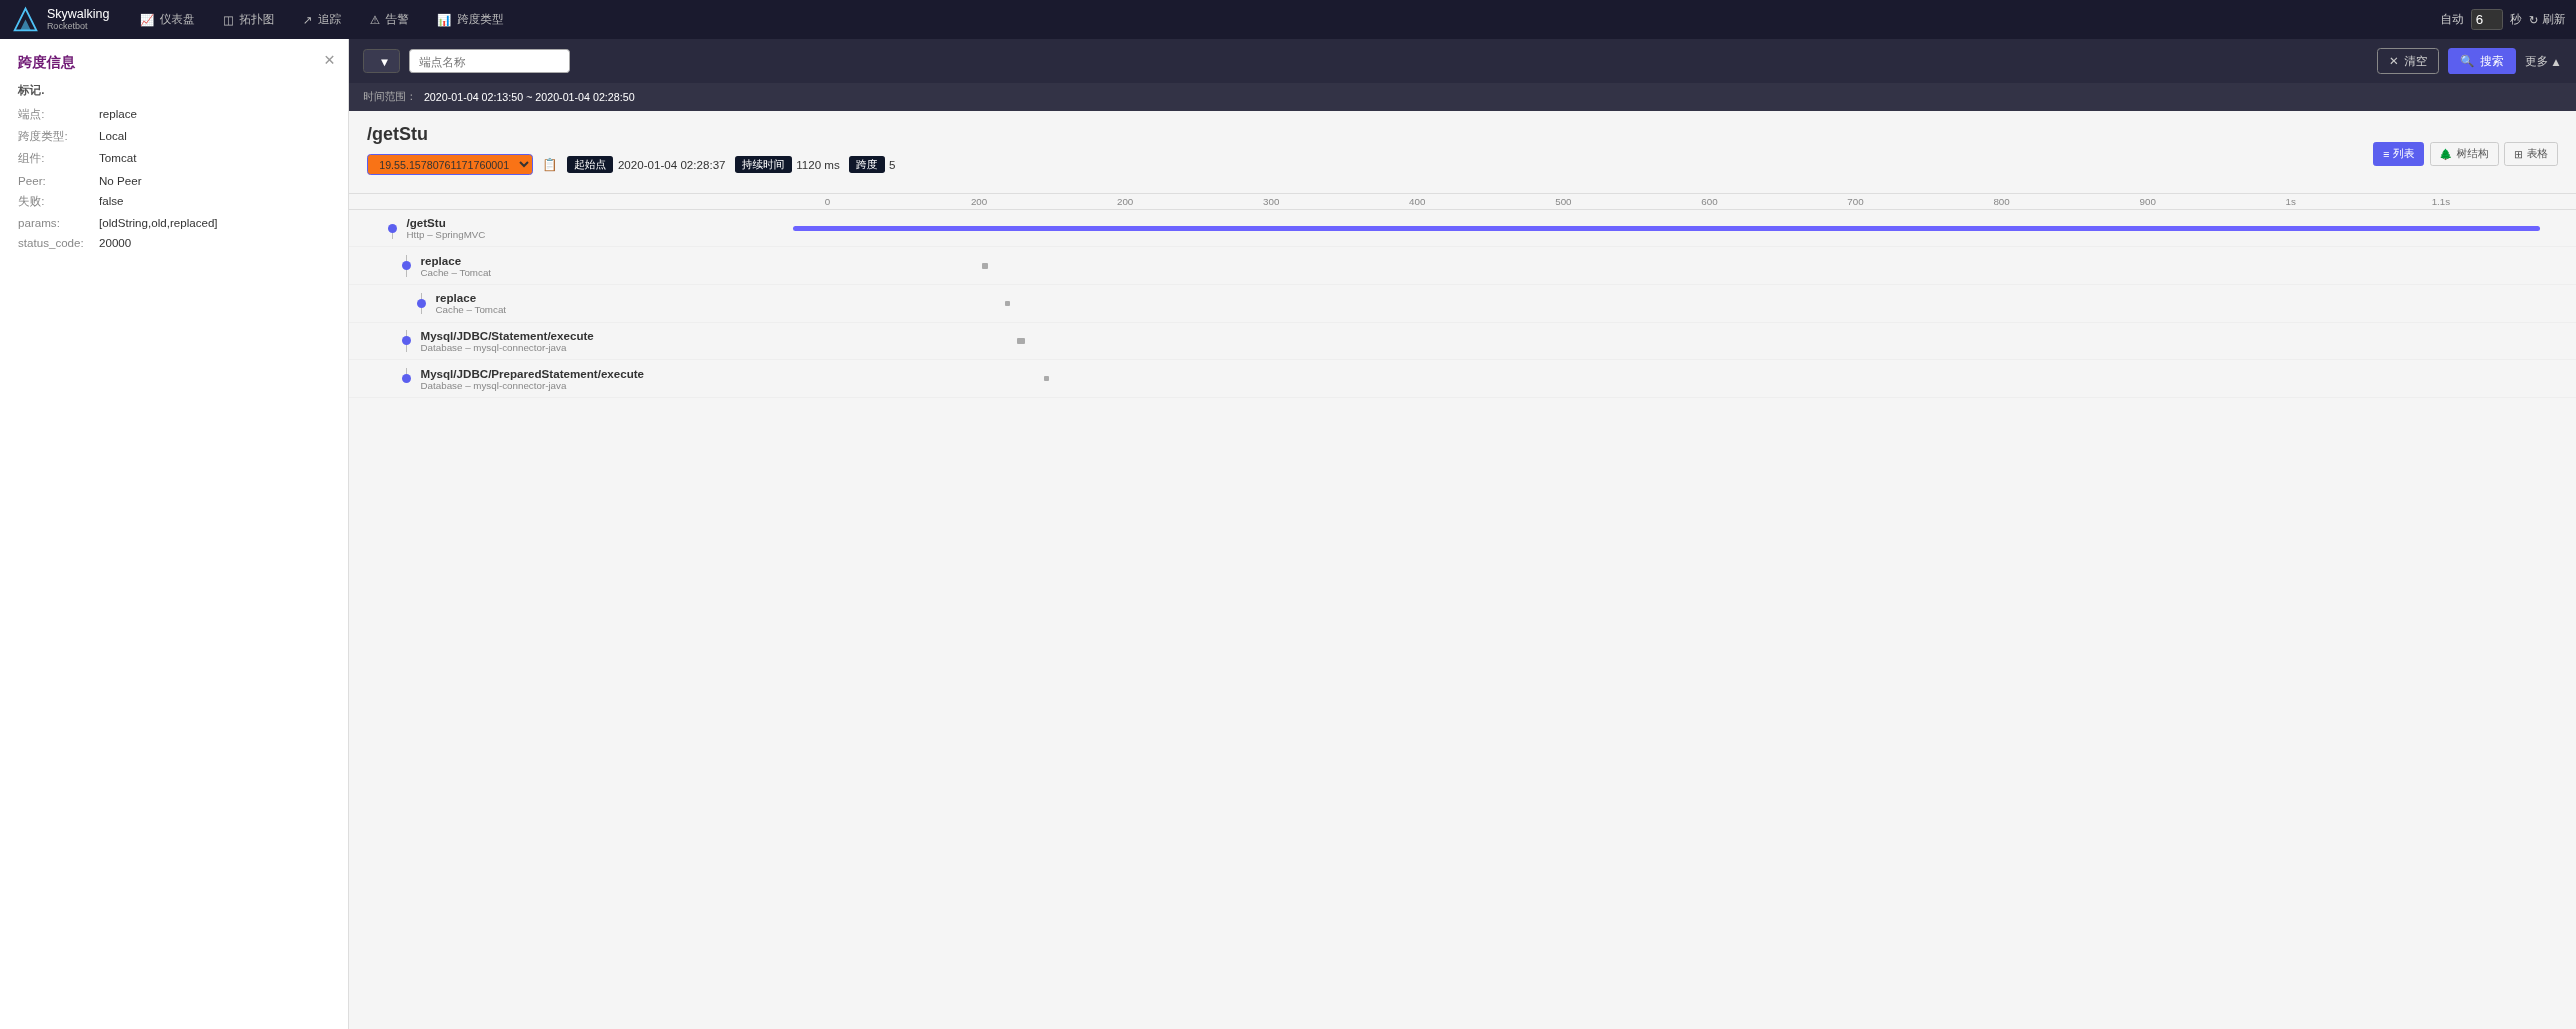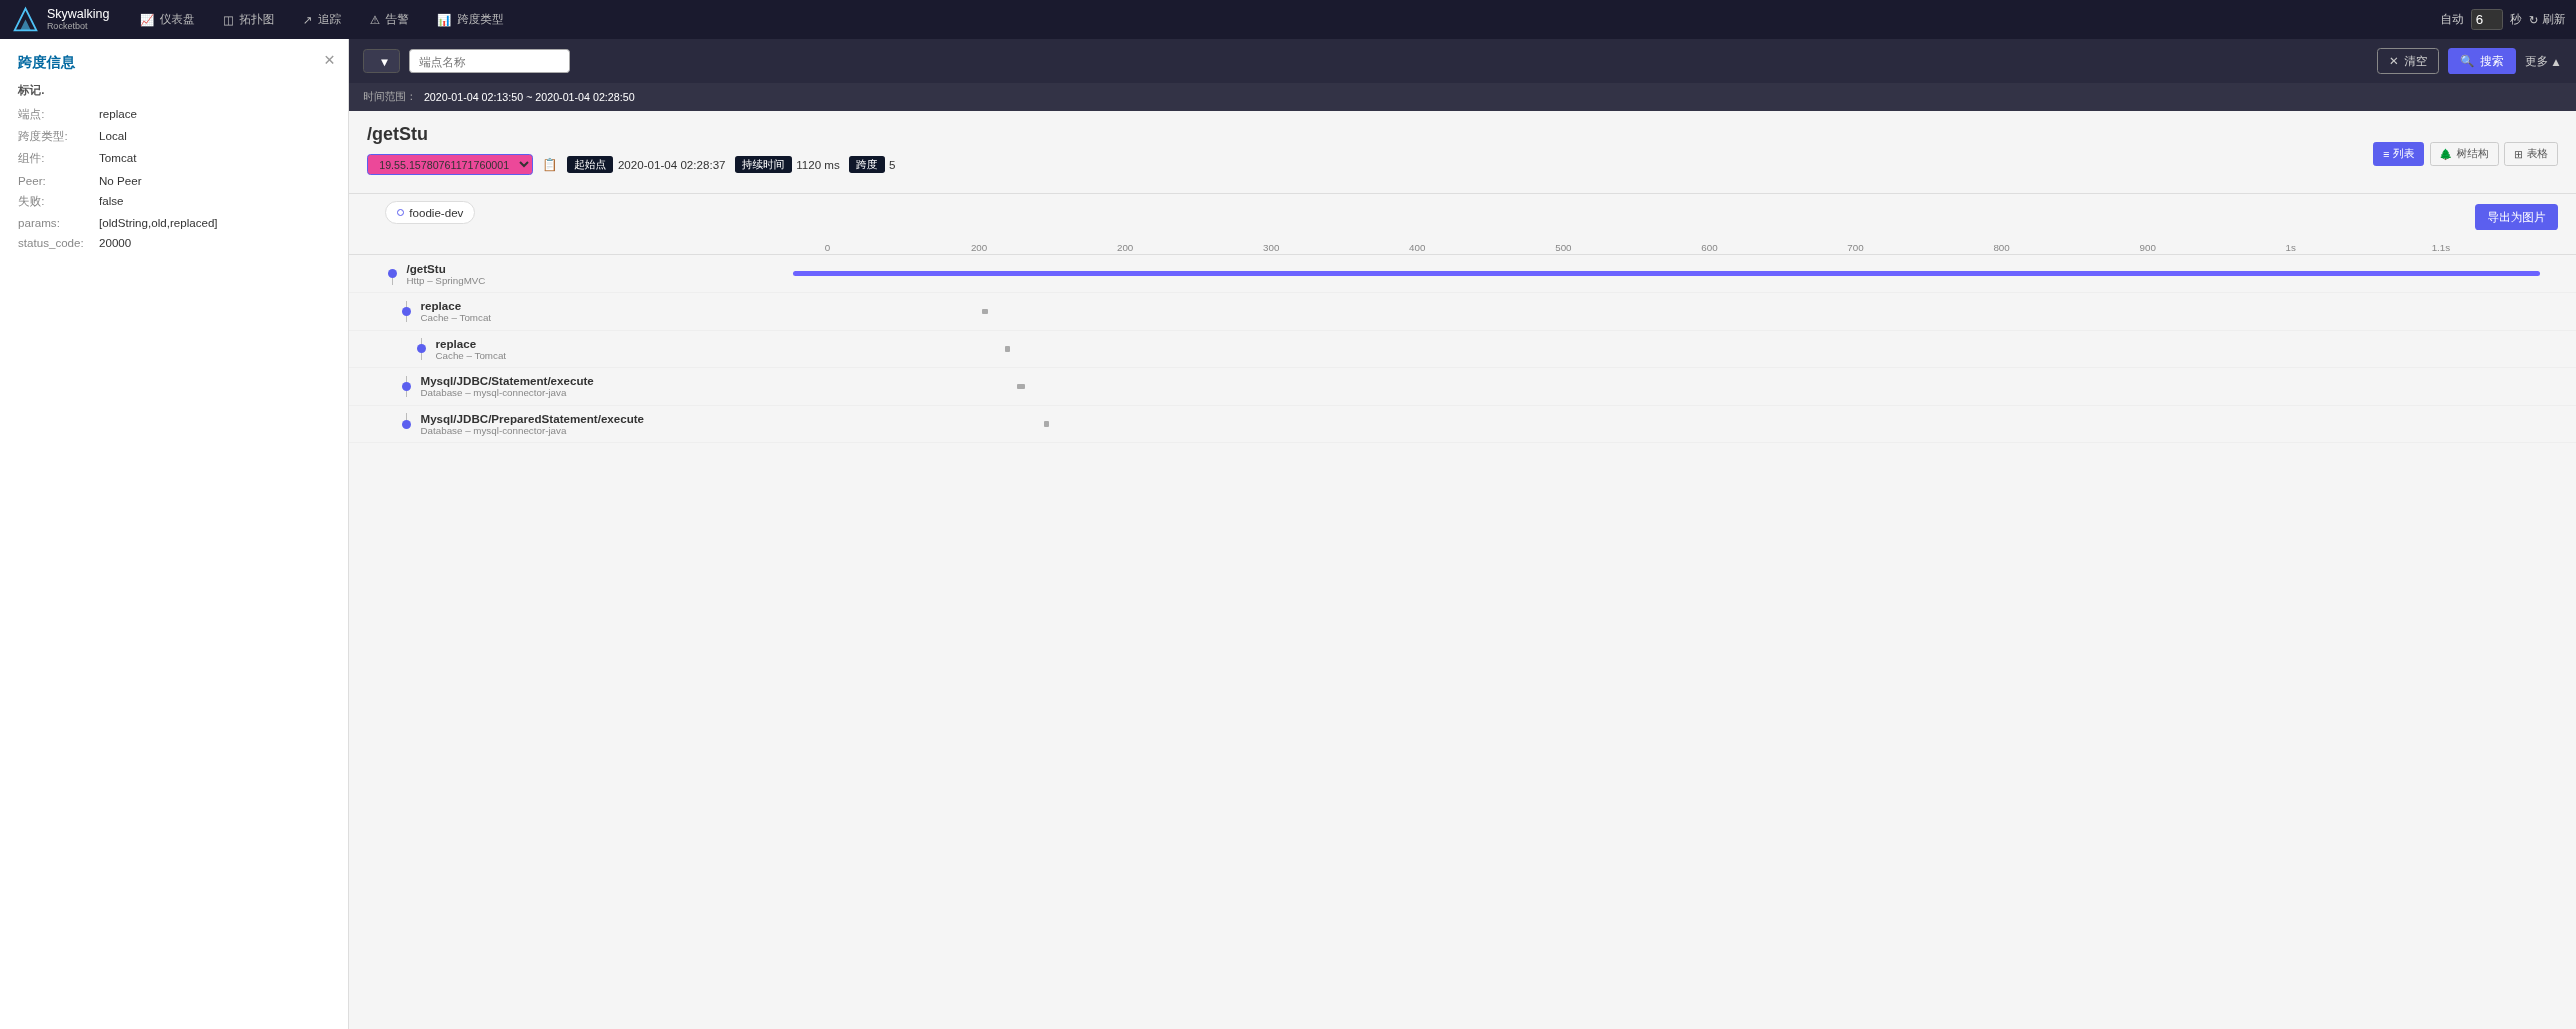--- a/index.html
+++ b/index.html
@@ -90,21 +90,21 @@
       background: #fff;
       border-right: 0.9px solid #ddd;
       padding: 14.3px 18px;
       overflow-y: auto;
       position: relative;
       flex-shrink: 0;
     }
     .panel-title {
       font-size: 14.3px;
       font-weight: bold;
-      color: #0369a1;
+      color: #701a75;
       margin-bottom: 10.7px;
     }
     .panel-close {
       position: absolute;
       top: 12.5px;
       right: 12.5px;
       cursor: pointer;
       color: #999;
       font-size: 14.3px;
     }
@@ -219,21 +219,21 @@
       margin-bottom: 9px;
     }
     .trace-meta {
       display: flex;
       align-items: center;
       gap: 9px;
       flex-wrap: wrap;
       padding-bottom: 9px;
     }
     .trace-id-select {
-      background: #ec4899;
+      background: #f97316;
       border: 0.9px solid #5b5fef;
       color: #333;
       padding: 2.7px 7.2px;
       border-radius: 3.6px;
       font-size: 10.7px;
       cursor: pointer;
     }
     .copy-icon-btn {
       color: #888;
       cursor: pointer;
@@ -534,27 +534,20 @@
               <span>树结构</span>
             </button>
             <button class="view-btn">
               <span>⊞</span>
               <span>表格</span>
             </button>
           </div>
         </div>
       </div>
 
-      <div style="display:flex; align-items:center; justify-content:space-between; padding: 7.2px 18px; background:#f5f5f5;">
-        <div class="service-tag">
-          <div class="service-tag-dot"></div>
-          <span>foodie-dev</span>
-        </div>
-        <button class="export-btn">导出为图片</button>
-      </div>
 
       <div class="ruler">
         <span class="ruler-mark">0</span>
         <span class="ruler-mark">200</span>
         <span class="ruler-mark">200</span>
         <span class="ruler-mark">300</span>
         <span class="ruler-mark">400</span>
         <span class="ruler-mark">500</span>
         <span class="ruler-mark">600</span>
         <span class="ruler-mark">700</span>

